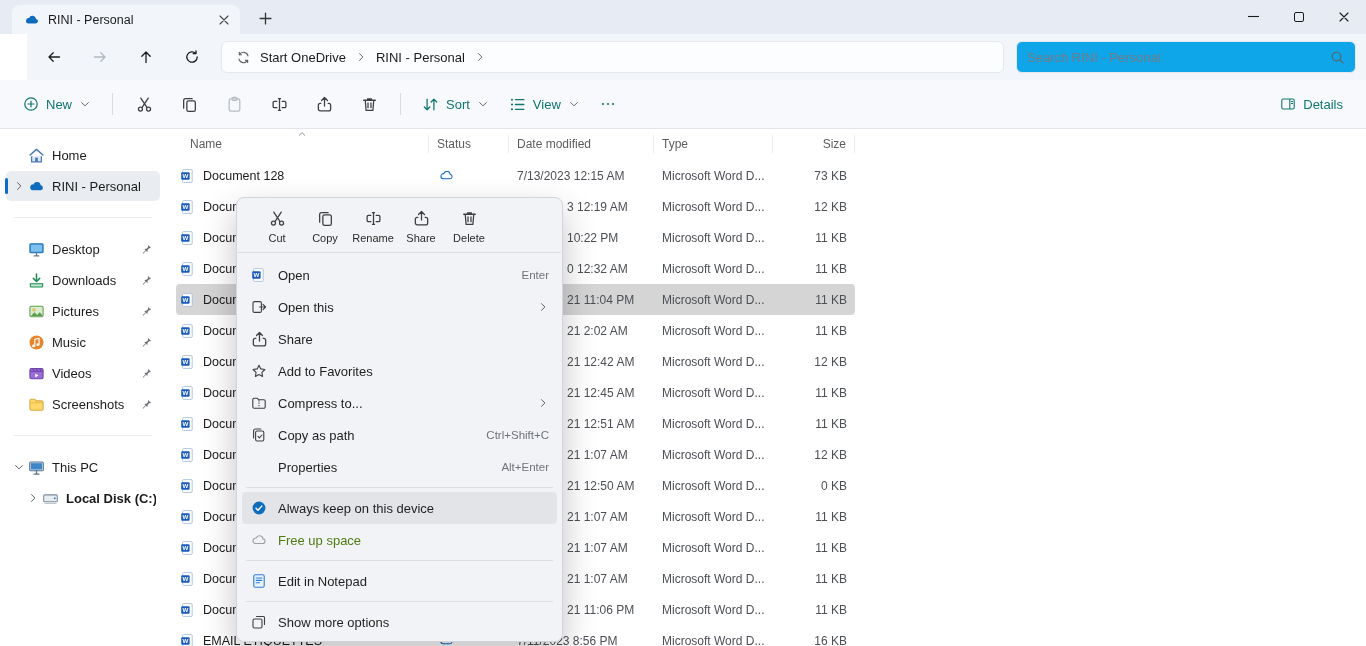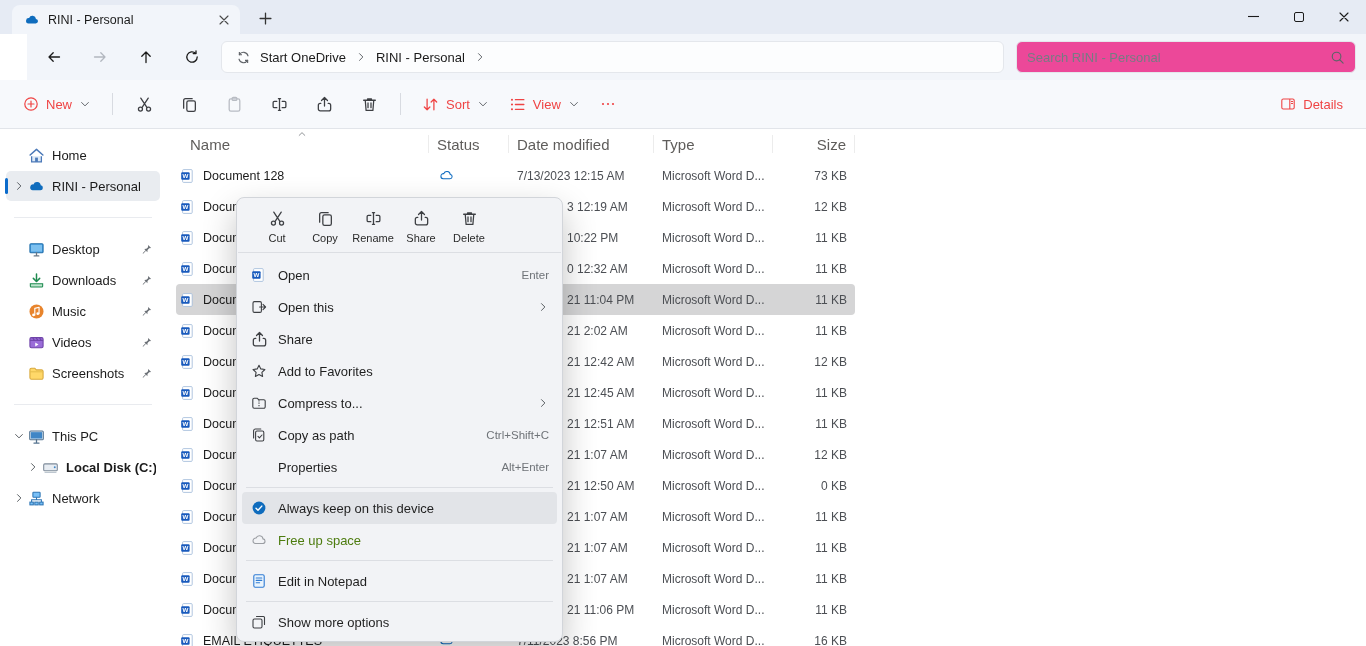--- a/index.html
+++ b/index.html
@@ -19,48 +19,48 @@
   .winbtn{width:45px;height:33px;display:flex;align-items:center;justify-content:center;color:#1b1b1b;align-self:flex-start;}
 
   
   .navbar{height:46px;background:#f2f5fa;display:flex;align-items:center;padding:0 10px;gap:12px;flex:none;margin-left:27px;}
   .navbtn{width:34px;height:32px;border-radius:6px;color:#1b1b1b;display:flex;align-items:center;justify-content:center;flex:none;}
   .navbtn.disabled{color:#b2b7bf;}
   .addressbar{flex:1;height:32px;background:#fcfdfe;border:1px solid #e4e7ec;border-radius:6px;display:flex;align-items:center;padding:0 6px;min-width:0;}
   .breadcrumb{display:flex;align-items:center;font-size:13px;color:#1b1b1b;white-space:nowrap;}
   .crumb{display:flex;align-items:center;gap:9px;padding:4px 8px;border-radius:4px;}
   .crumb-chev{color:#5f6368;display:flex;margin:0 1px;}
-  .searchbox{width:340px;height:32px;background:#ec4899;border:1px solid #e4e7ec;border-radius:6px;display:flex;align-items:center;padding:0 10px;flex:none;}
+  .searchbox{width:340px;height:32px;background:#0ea5e9;border:1px solid #e4e7ec;border-radius:6px;display:flex;align-items:center;padding:0 10px;flex:none;}
   .searchbox input{flex:1;border:none;outline:none;background:transparent;font-size:13px;color:#1b1b1b;}
   .searchbox input::placeholder{color:#767b83;}
   .searchbox .ic{color:#5f6368;}
 
   
   .toolbar{height:49px;background:#f7f9fc;border-bottom:1px solid #e2e5ea;display:flex;align-items:center;padding:0 14px;gap:2px;flex:none;}
-  .tbtn{display:flex;align-items:center;gap:7px;height:34px;padding:0 9px;border-radius:5px;font-size:13px;color:#ef4444;}
+  .tbtn{display:flex;align-items:center;gap:7px;height:34px;padding:0 9px;border-radius:5px;font-size:13px;color:#0f766e;}
   .tbtn .chev{color:#5f6368;display:flex;}
   .tdiv{width:1px;height:22px;background:#d8dbe1;margin:0 10px;flex:none;}
   .tb-actions{display:flex;align-items:center;gap:7px;}
   .tb-ic{width:38px;height:34px;border-radius:5px;display:flex;align-items:center;justify-content:center;color:#3d3f43;}
   .tb-ic.disabled{color:#b8bcc3;}
 
   
   .content{flex:1;display:flex;min-height:0;background:#fff;}
   .sidebar{width:166px;flex:none;padding:10px 4px 0 4px;overflow:hidden;}
   .side-item{height:30px;margin:1px 2px;border-radius:5px;display:flex;align-items:center;padding:0 4px 0 5px;font-size:13px;color:#1b1b1b;position:relative;}
   .side-item .chev-slot{width:15px;display:flex;justify-content:center;color:#565b61;flex:none;}
   .side-item .ic{flex:none;width:21px;}
   .side-item .lbl{flex:1;white-space:nowrap;overflow:hidden;padding-left:5px;}
   .side-item .pin{color:#6a6f75;display:flex;flex:none;margin-right:3px;}
   .side-item.selected{background:#e9ecf0;}
   .side-item.selected::before{content:"";position:absolute;left:-1px;top:7px;width:3px;height:16px;border-radius:2px;background:#0b6bcb;}
   .side-sep{height:1px;background:#e9ebef;margin:16px 10px;}
 
   .filearea{flex:1;position:relative;padding:2px 0 0 10px;min-width:0;}
-  .fheader{display:flex;height:26px;align-items:center;font-size:15px;color:#5f5d5b;width:679px;}
+  .fheader{display:flex;height:26px;align-items:center;font-size:12px;color:#5f5d5b;width:679px;}
   .fh{border-right:1px solid #ececec;height:18px;display:flex;align-items:center;padding-left:8px;position:relative;flex:none;}
   .fh.name{padding-left:14px;}
   .fh.size{justify-content:flex-end;padding-right:8px;}
   .sort-ind{position:absolute;left:0;right:0;top:-6px;display:flex;justify-content:center;color:#8a8d91;}
   .frows{margin-top:3px;}
   .frow{display:flex;height:31px;align-items:center;width:679px;border-radius:4px;}
   .frow.selected{background:#d5d5d6;}
   .fc{flex:none;white-space:nowrap;overflow:hidden;}
   .fc.name{width:253px;display:flex;align-items:center;gap:7px;padding-left:4px;font-size:12.5px;color:#1b1b1b;text-align:right;}
   .fc.status{width:80px;display:flex;padding-left:10px;color:#0c6ac0;}
@@ -350,20 +350,36 @@
           <span class="pin">
             <svg viewBox="0 0 16 16" width="12" height="12">
               <path d="M9.5 2.5l4 4-2.6.6-2.2 2.2-.2 2.9-1.8-1.8-3.9 3.9-.6-.6 3.9-3.9-1.8-1.8 2.9-.2 2.2-2.2z" fill="#6a6f75"></path>
             </svg>
           </span>
         </div>
         <div class="side-item">
           <span class="chev-slot"></span>
           <span class="ic ">
             <svg viewBox="0 0 16 16" width="17" height="17">
+              <rect x="1.8" y="3" width="12.4" height="10" rx="1.4" fill="#d9ecd0" stroke="#5f9e53" stroke-width="1"></rect>
+              <circle cx="5.6" cy="6.4" r="1.2" fill="#f5df7e" stroke="#c9a227" stroke-width=".6"></circle>
+              <path d="M2.6 12.4l3.4-3.6 2.6 2.4 2.4-2.4 2.4 2.6v.9H2.6z" fill="#5f9e53"></path>
+            </svg>
+          </span>
+          <span class="lbl">Pictures</span>
+          <span class="pin">
+            <svg viewBox="0 0 16 16" width="12" height="12">
+              <path d="M9.5 2.5l4 4-2.6.6-2.2 2.2-.2 2.9-1.8-1.8-3.9 3.9-.6-.6 3.9-3.9-1.8-1.8 2.9-.2 2.2-2.2z" fill="#6a6f75"></path>
+            </svg>
+          </span>
+        </div>
+        <div class="side-item">
+          <span class="chev-slot"></span>
+          <span class="ic ">
+            <svg viewBox="0 0 16 16" width="17" height="17">
               <circle cx="8" cy="8" r="6.6" fill="#e8842c"></circle>
               <path d="M6.4 11.2V5l4-1v6" fill="none" stroke="#fff" stroke-width="1.1" stroke-linecap="round" stroke-linejoin="round"></path>
               <circle cx="5.2" cy="11.2" r="1.3" fill="#fff"></circle>
               <circle cx="9.2" cy="10" r="1.3" fill="#fff"></circle>
             </svg>
           </span>
           <span class="lbl">Music</span>
           <span class="pin">
             <svg viewBox="0 0 16 16" width="12" height="12">
               <path d="M9.5 2.5l4 4-2.6.6-2.2 2.2-.2 2.9-1.8-1.8-3.9 3.9-.6-.6 3.9-3.9-1.8-1.8 2.9-.2 2.2-2.2z" fill="#6a6f75"></path>
@@ -425,37 +441,20 @@
             </svg>
           </span>
           <span class="ic ">
             <svg viewBox="0 0 16 16" width="17" height="17">
               <rect x="1.6" y="4.6" width="12.8" height="6.4" rx="1" fill="#e7ecf2" stroke="#7d8a99" stroke-width="1"></rect>
               <circle cx="12" cy="7.8" r=".9" fill="#3f86c6"></circle>
               <path d="M2.4 12.6h11.2" stroke="#b9c2cc" stroke-width="1"></path>
             </svg>
           </span>
           <span class="lbl">Local Disk (C:)</span>
-        </div>
-        <div class="side-item">
-          <span class="chev-slot">
-            <svg viewBox="0 0 16 16" width="12" height="12">
-              <path d="M6 3.5L10.5 8 6 12.5" fill="none" stroke="currentColor" stroke-width="1.3" stroke-linecap="round" stroke-linejoin="round"></path>
-            </svg>
-          </span>
-          <span class="ic ">
-            <svg viewBox="0 0 16 16" width="17" height="17">
-              <rect x="4.6" y="2.2" width="6.8" height="4.6" rx=".6" fill="#79c0f7" stroke="#2f76b5" stroke-width="1"></rect>
-              <path d="M8 6.8v2.4M3.4 11.6V9.2h9.2v2.4" fill="none" stroke="#2f76b5" stroke-width="1"></path>
-              <rect x="1.8" y="11.4" width="3.2" height="2.6" fill="#79c0f7" stroke="#2f76b5" stroke-width="1"></rect>
-              <rect x="6.4" y="11.4" width="3.2" height="2.6" fill="#79c0f7" stroke="#2f76b5" stroke-width="1"></rect>
-              <rect x="11" y="11.4" width="3.2" height="2.6" fill="#79c0f7" stroke="#2f76b5" stroke-width="1"></rect>
-            </svg>
-          </span>
-          <span class="lbl">Network</span>
         </div>
       </aside>
     <section class="filearea">
       <div class="fheader">
           <div class="fh name" style="width:253px">
             <span class="sort-ind">
               <svg viewBox="0 0 16 16" width="10" height="10">
                 <path d="M3.5 10.2L8 5.8l4.5 4.4" fill="none" stroke="currentColor" stroke-width="1.5" stroke-linecap="round" stroke-linejoin="round"></path>
               </svg>
             </span>

